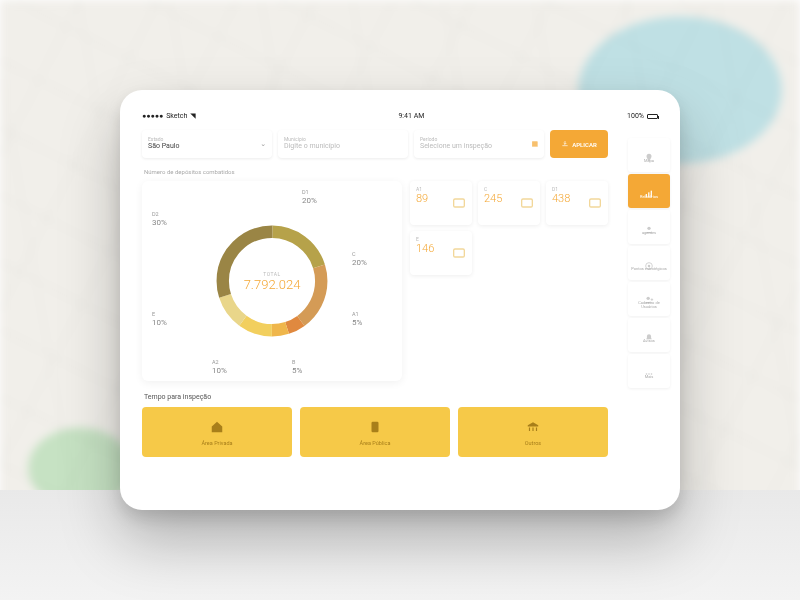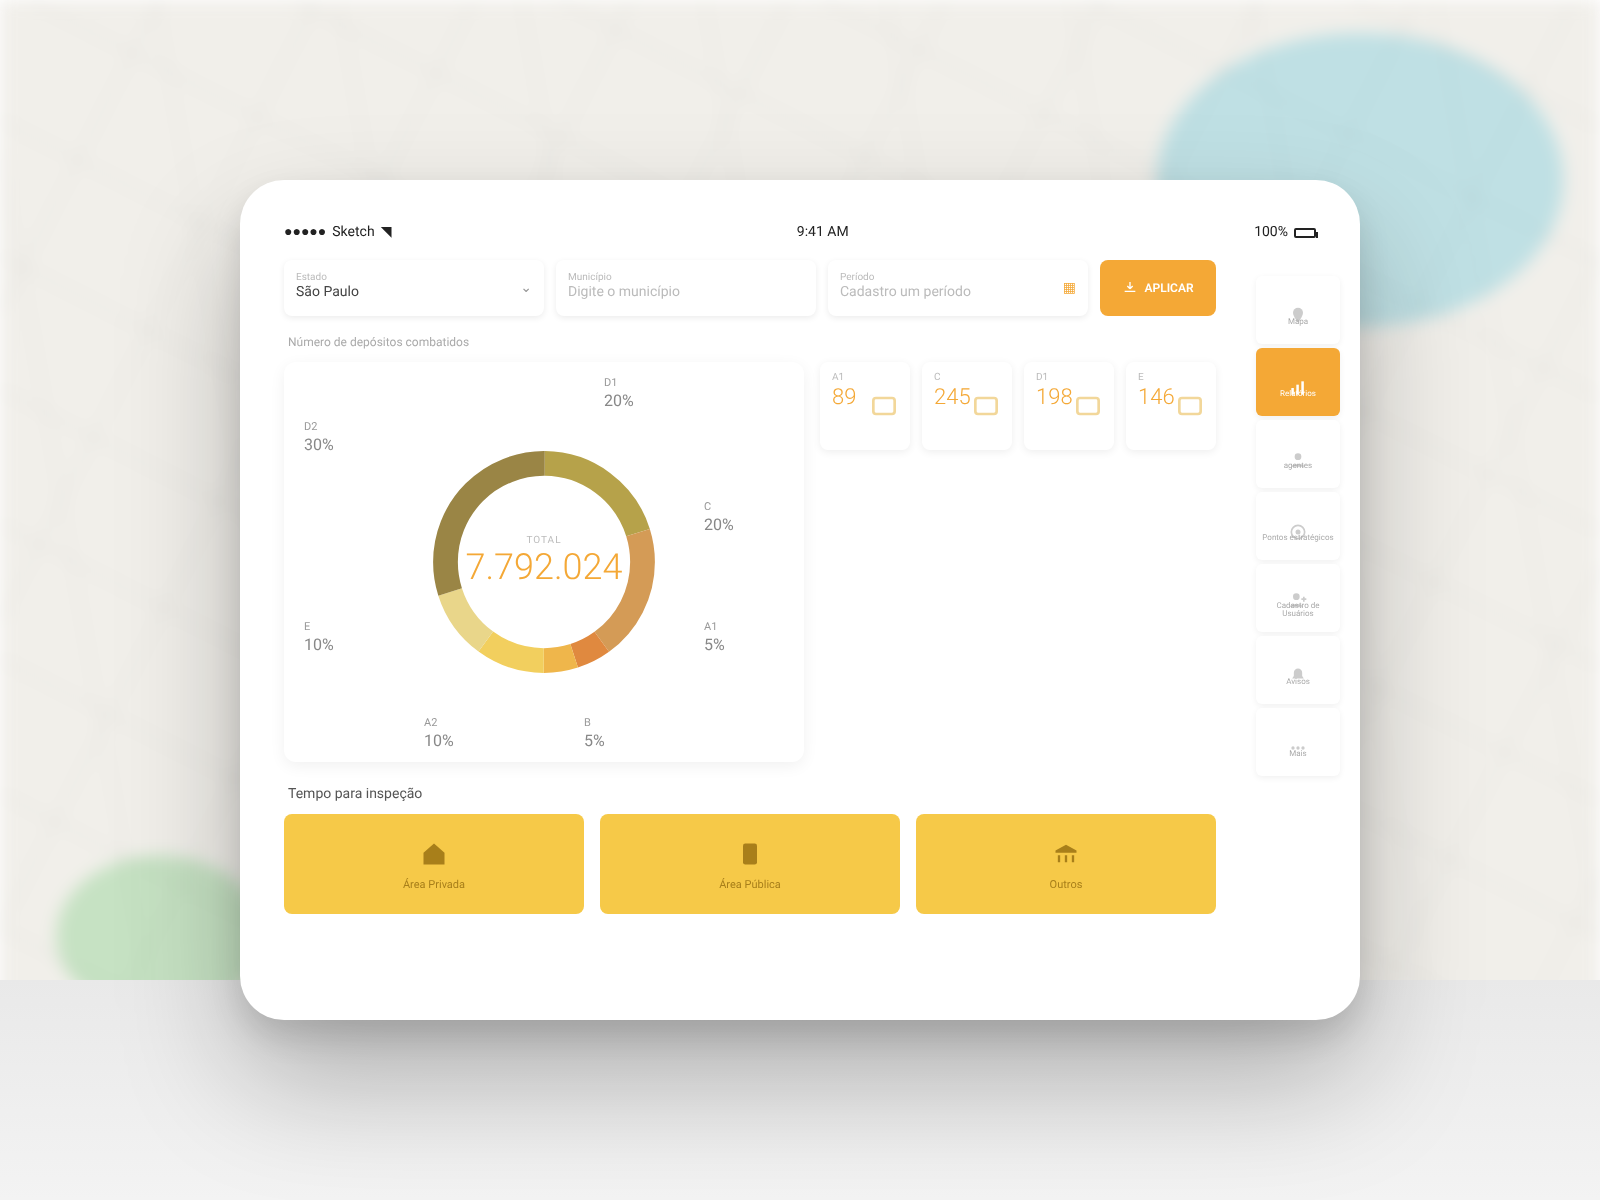--- a/index.html
+++ b/index.html
@@ -62,25 +62,25 @@
 
   .dash { display:flex; gap:8px; }
   .donut-card {
     flex: 0 0 260px; height:200px;
     background:#fff; border-radius:6px; box-shadow:0 2px 8px rgba(0,0,0,.06);
     position:relative;
   }
   .donut-card svg { position:absolute; left:50%; top:50%; transform:translate(-50%,-50%); }
   .donut-center { position:absolute; left:50%; top:50%; transform:translate(-50%,-50%); text-align:center; }
   .donut-center .lbl { font-size:5px; color:#bbb; letter-spacing:0.5px; }
-  .donut-center .val { font-size:18px; color:#f4a836; font-weight:300; }
+  .donut-center .val { font-size:13px; color:#f4a836; font-weight:300; }
   .seg-label { position:absolute; font-size:5.5px; color:#999; line-height:1.2; }
   .seg-label .pct { font-size:8px; color:#888; display:block; }
 
-  .tiles { flex:1; display:grid; grid-template-columns:1fr 1fr 1fr 1fr; grid-auto-rows:44px; gap:6px; }
+  .tiles { flex:1; display:grid; grid-template-columns:1fr 1fr 1fr; grid-auto-rows:44px; gap:6px; }
   .tile { background:#fff; border-radius:4px; box-shadow:0 1px 4px rgba(0,0,0,.07); padding:5px 6px; position:relative; }
   .tile .k { font-size:5px; color:#bbb; }
   .tile .v { font-size:11px; color:#f4a836; font-weight:300; }
   .tile svg { position:absolute; right:5px; top:50%; transform:translateY(-50%); width:16px; height:16px; fill:#f2d79a; stroke:#f2d79a; }
 
   .sidebar {
     position:absolute; right:10px; top:48px; width:42px;
     display:flex; flex-direction:column; gap:2px;
   }
   .side-item { background:#fff; border-radius:3px; box-shadow:0 1px 3px rgba(0,0,0,.06); height:34px; display:flex; flex-direction:column; align-items:center; justify-content:center; gap:1px; }
@@ -127,21 +127,21 @@
       <span class="lbl">Estado</span>
       <span class="val">São Paulo</span>
       <span class="chev">⌄</span>
     </div>
     <div class="field">
       <span class="lbl">Município</span>
       <span class="val placeholder">Digite o município</span>
     </div>
     <div class="field">
       <span class="lbl">Período</span>
-      <span class="val placeholder">Cadastro um período</span>
+      <span class="val placeholder">Selecione um inspeção</span>
       <span class="chev" style="color:#f4a836;">▦</span>
     </div>
     <div class="btn-apply">
       <svg viewBox="0 0 24 24">
             <path d="M12 3v10m0 0l-4-4m4 4l4-4M4 17h16" stroke="#fff" stroke-width="2" fill="none"></path>
           </svg>
       <span>APLICAR</span>
     </div>
   </div>
 
@@ -182,21 +182,21 @@
           </div>
           <div class="tile">
             <div class="k">C</div>
             <div class="v">245</div>
             <svg viewBox="0 0 24 24">
               <rect x="4" y="6" width="16" height="12" rx="2" fill="none" stroke="#f2d79a" stroke-width="2"></rect>
             </svg>
           </div>
           <div class="tile">
             <div class="k">D1</div>
-            <div class="v">198</div>
+            <div class="v">438</div>
             <svg viewBox="0 0 24 24">
               <rect x="4" y="6" width="16" height="12" rx="2" fill="none" stroke="#f2d79a" stroke-width="2"></rect>
             </svg>
           </div>
           <div class="tile">
             <div class="k">E</div>
             <div class="v">146</div>
             <svg viewBox="0 0 24 24">
               <rect x="4" y="6" width="16" height="12" rx="2" fill="none" stroke="#f2d79a" stroke-width="2"></rect>
             </svg>

